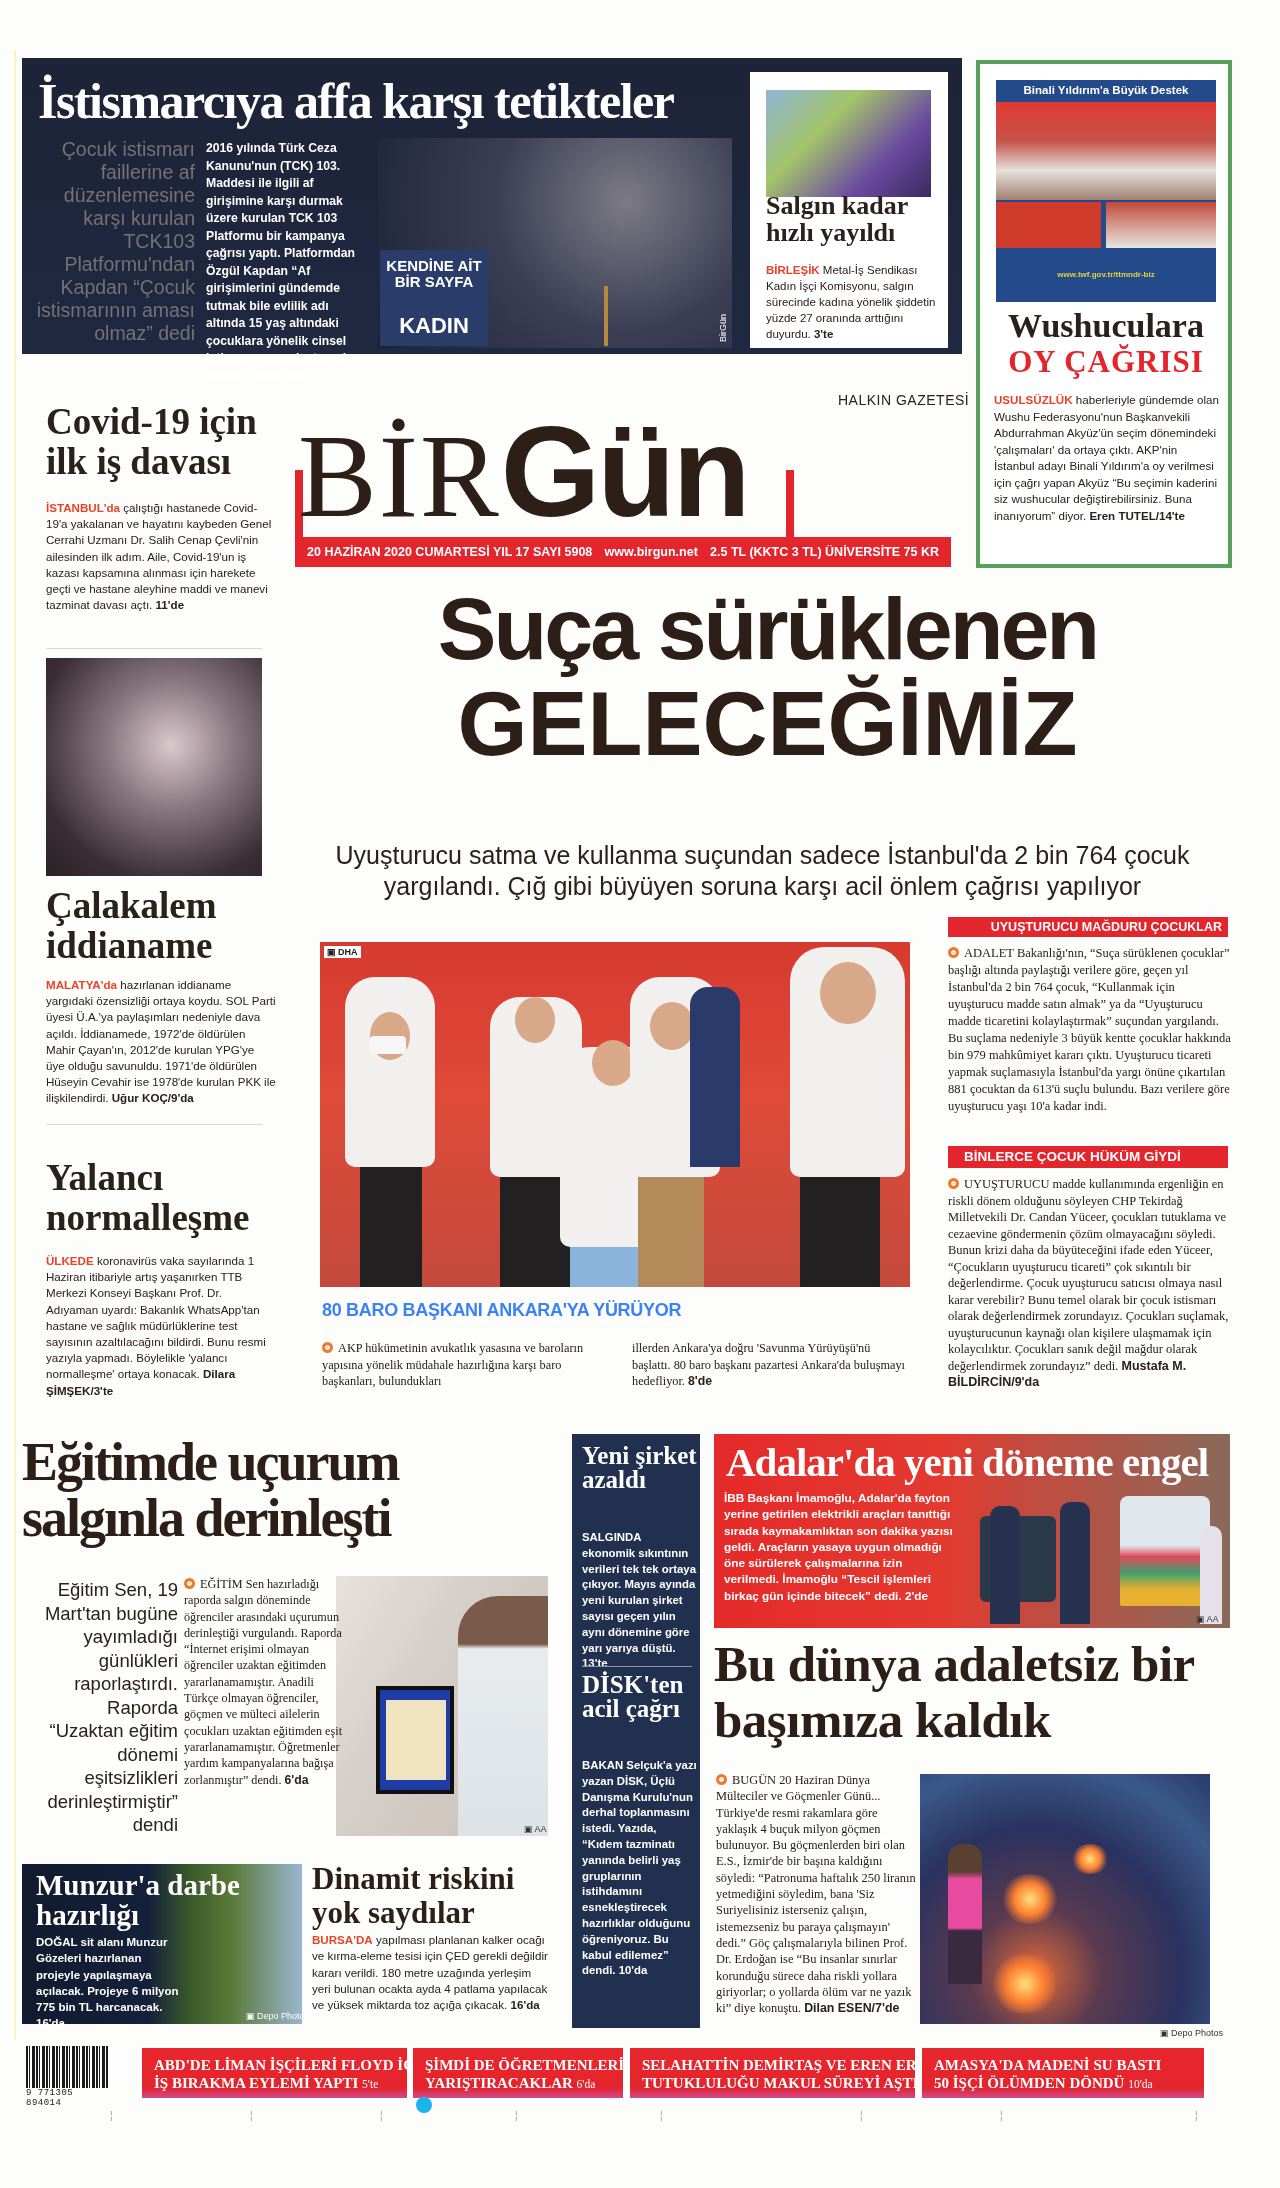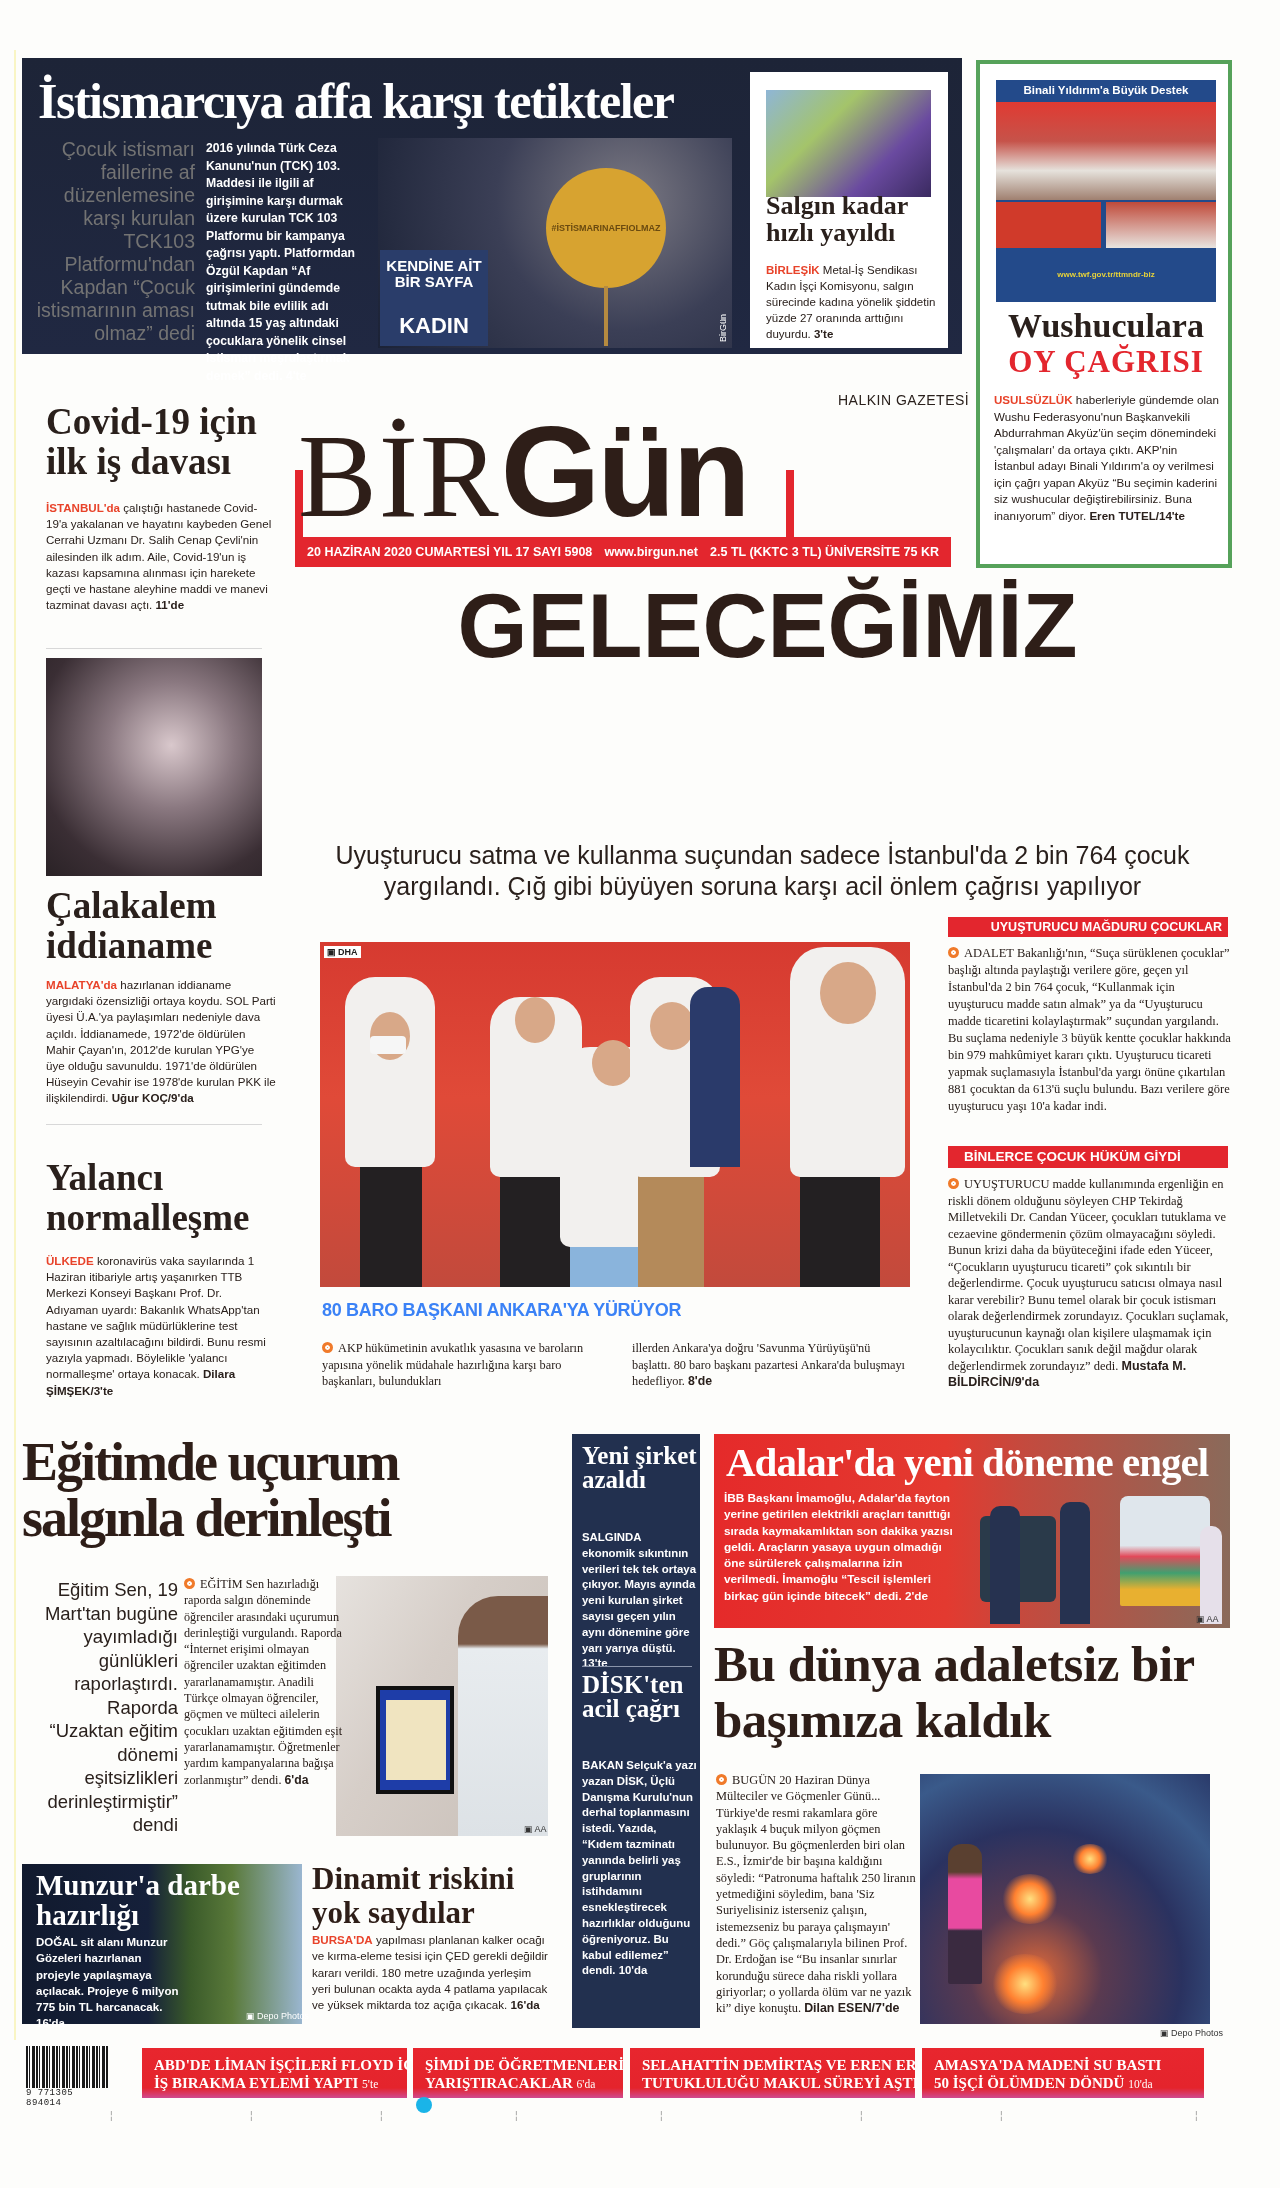--- a/index.html
+++ b/index.html
@@ -147,21 +147,20 @@
 <body>
 
 <div class="abs" id="left-edge"></div>
 
 <section>
   <div class="abs" id="top-banner"></div>
   <h2 class="abs" id="top-headline">İstismarcıya affa karşı tetikteler</h2>
   <p class="abs" id="top-deck">Çocuk istismarı faillerine af düzenlemesine karşı kurulan TCK103 Platformu'ndan Kapdan “Çocuk istismarının aması olmaz” dedi</p>
   <p class="abs" id="top-body"><span>2016 yılında Türk Ceza Kanunu'nun (TCK) 103. Maddesi ile ilgili af girişimine karşı durmak üzere kurulan TCK 103 Platformu bir kampanya çağrısı yaptı. Platformdan Özgül Kapdan “Af girişimlerini gündemde tutmak bile evlilik adı altında 15 yaş altındaki çocuklara yönelik cinsel istismarı meşrulaştırmak demek” dedi.</span> <span>4'te</span></p>
   <div class="abs" id="top-photo">
-    <div class="sign">#İSTİSMARINAFFIOLMAZ</div>
     <div class="stick"></div>
     <div class="poster"><span>KENDİNE AİT BİR SAYFA</span><span class="k">KADIN</span></div>
     <div class="credit">BirGün</div>
   </div>
 </section>
 
 <section>
   <div class="abs" id="salgin-box"></div>
   <div class="abs" id="salgin-photo"></div>
   <h3 class="abs" id="salgin-title">Salgın kadar hızlı yayıldı</h3>
@@ -201,20 +200,21 @@
   <div class="abs" id="masthead-logo"><span class="bir">BİR</span><span class="gun">Gün</span></div>
   <div class="abs" id="masthead-bar">
     <span>20 HAZİRAN 2020 CUMARTESİ YIL 17 SAYI 5908</span>
     <span>www.birgun.net</span>
     <span>2.5 TL (KKTC 3 TL) ÜNİVERSİTE 75 KR</span>
   </div>
 </header>
 
 <section>
   <h1 class="abs" id="main-headline">
+    <span class="l1">Suça sürüklenen</span>
     <span class="l2">GELECEĞİMİZ</span>
   </h1>
   <p class="abs" id="main-deck">Uyuşturucu satma ve kullanma suçundan sadece İstanbul'da 2 bin 764 çocuk yargılandı. Çığ gibi büyüyen soruna karşı acil önlem çağrısı yapılıyor</p>
 
   <div class="abs" id="main-photo">
     <div class="credit"><span>▣</span> <span>DHA</span></div>
     <div class="legs" style="left:40px;width:62px;height:130px;"></div>
     <div class="person" style="left:25px;width:90px;height:190px;bottom:120px;border-radius:30px 30px 10px 10px;"></div>
     <div class="head" style="left:50px;top:70px;width:40px;height:48px;"></div>
     <div class="mask" style="left:50px;top:94px;width:36px;height:18px;"></div>

